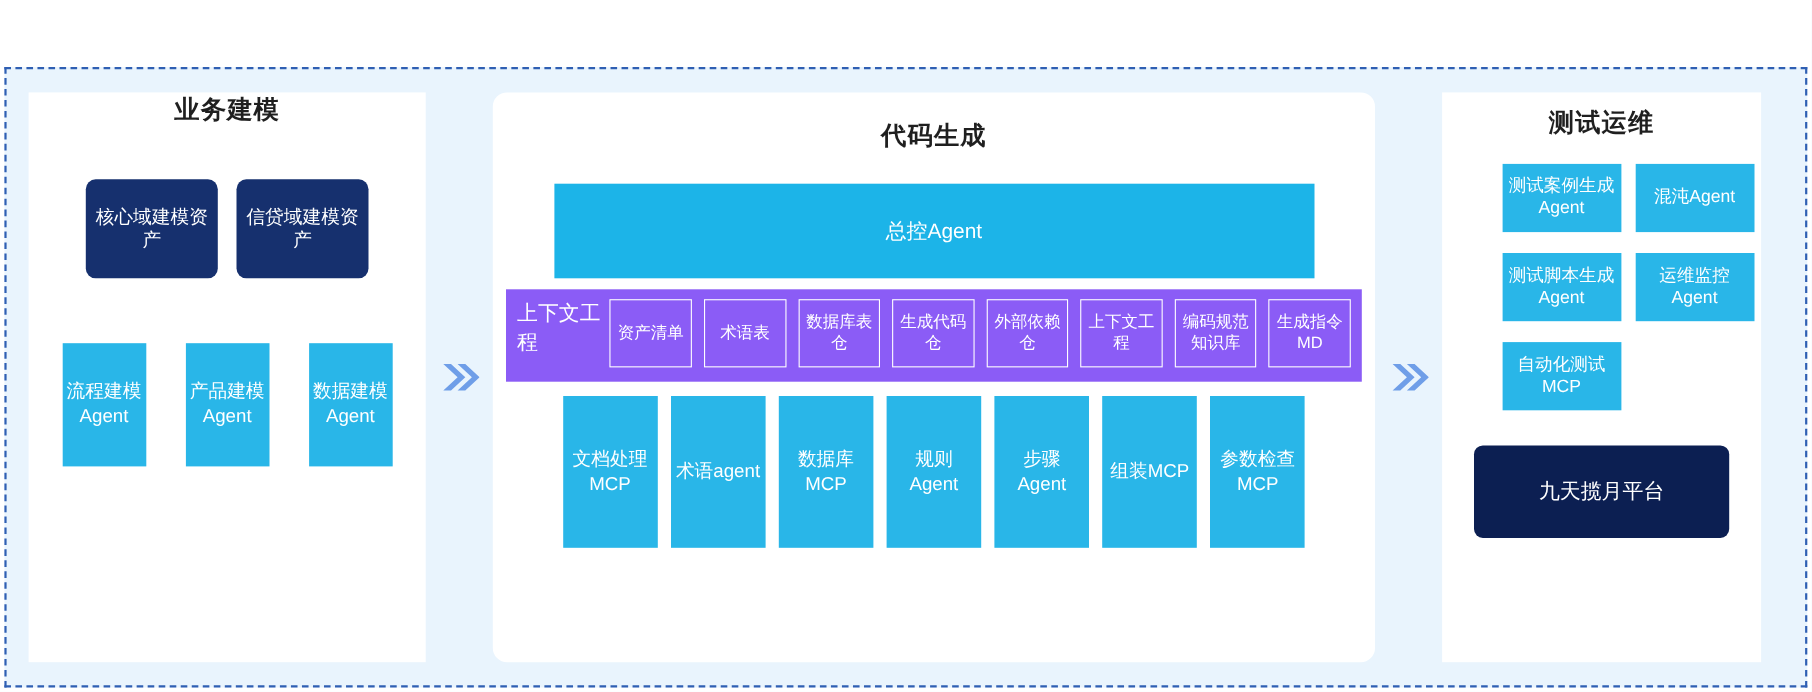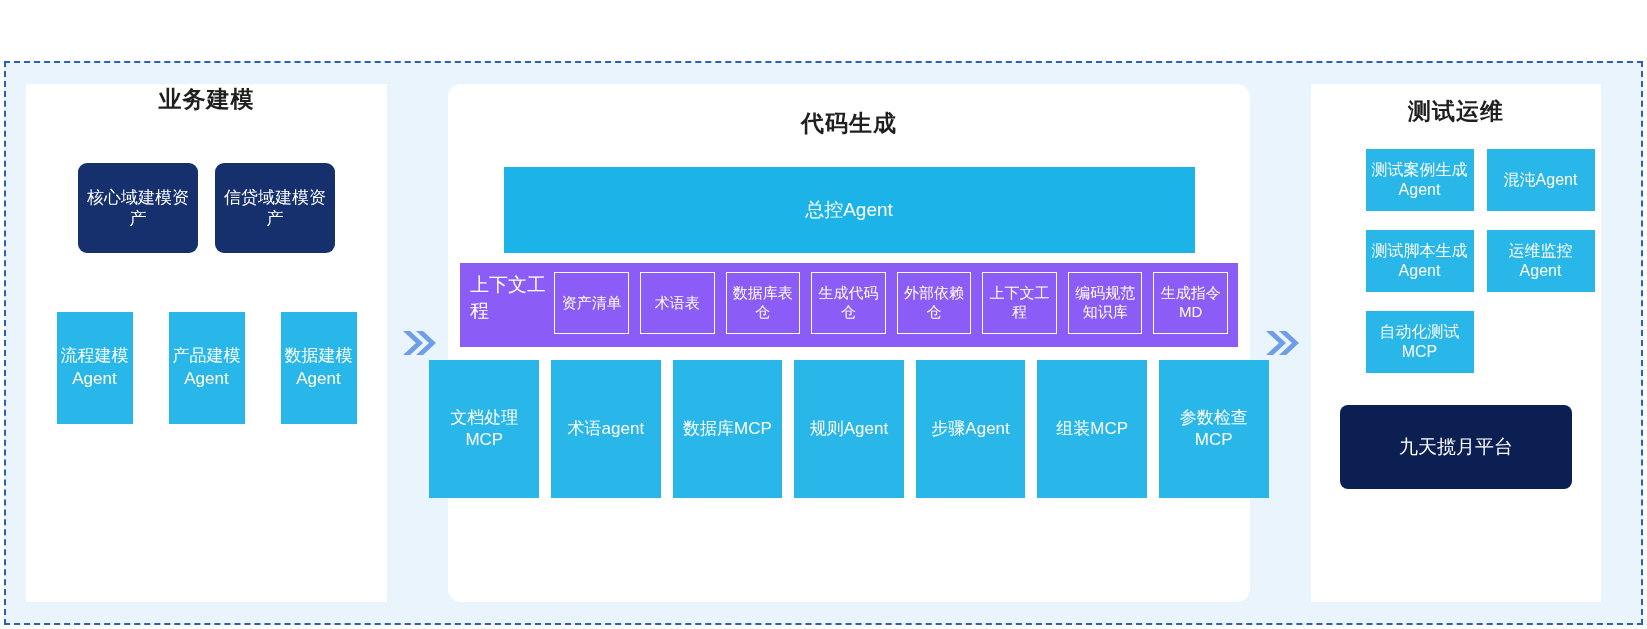--- a/index.html
+++ b/index.html
@@ -191,21 +191,21 @@
     justify-content: center;
     text-align: center;
     box-sizing: border-box;
     padding: 0 4px;
   }
 
   .tool-row {
     margin-top: 13px;
     display: flex;
     gap: 12px;
-    width: 839px;
+    width: 675px;
     justify-content: center;
   }
   .tool-card {
     flex: 1 1 0;
     height: 138px;
     background: #29b6e8;
     color: #ffffff;
     font-size: 17px;
     line-height: 1.3;
     display: flex;

